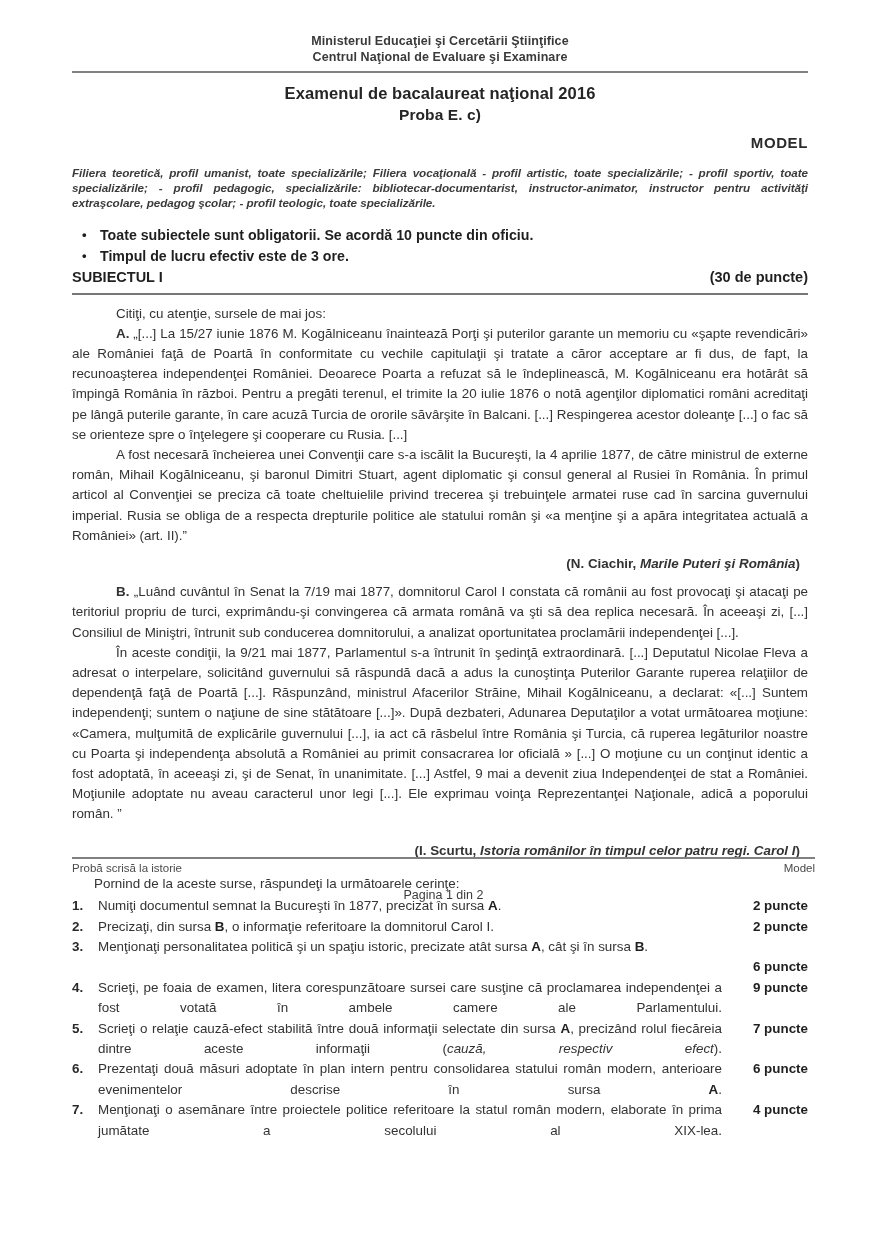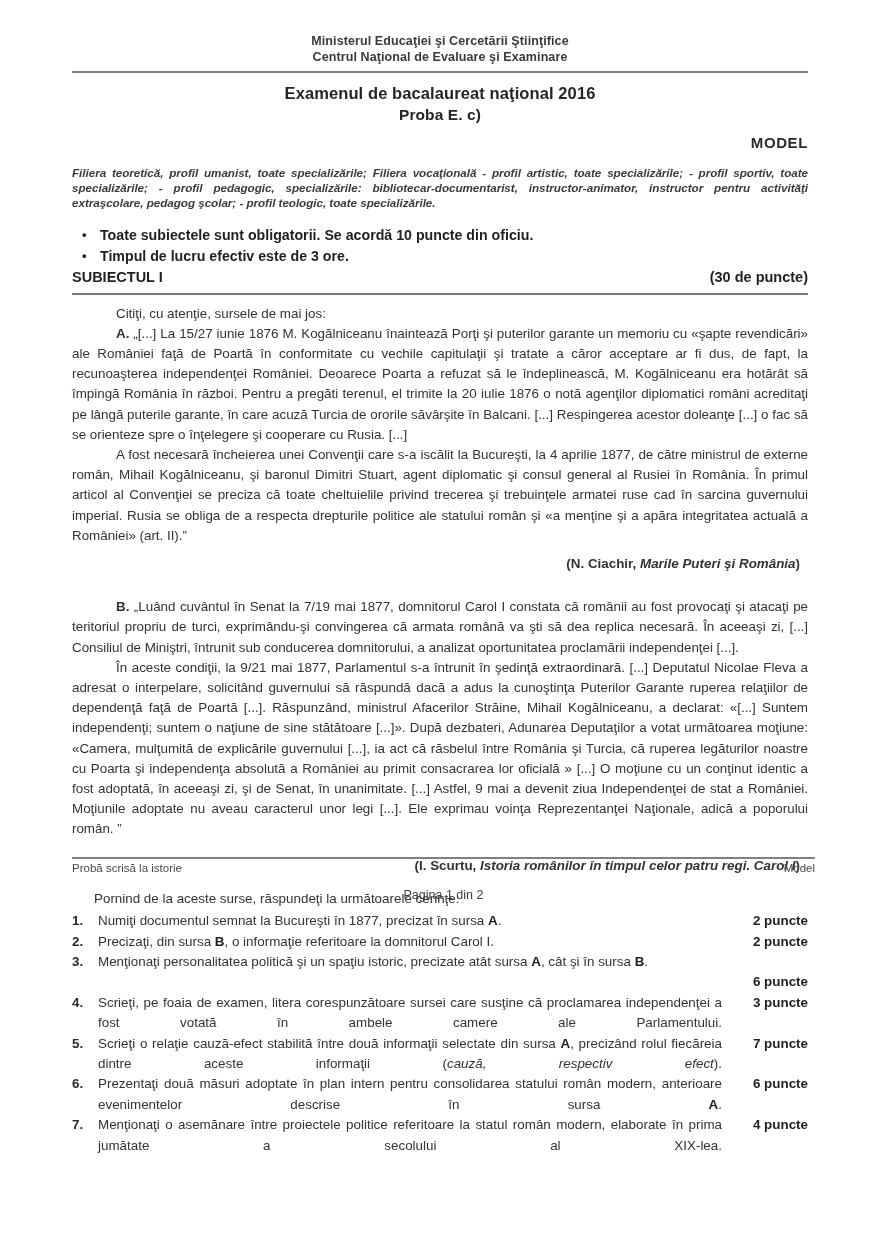--- a/index.html
+++ b/index.html
@@ -236,21 +236,21 @@
 
   <p class="para indent">
     <span class="src-letter">A.</span>
     <span>„[...] La 15/27 iunie 1876 M. Kogălniceanu înaintează Porţi şi puterilor garante un memoriu cu «şapte revendicări» ale României faţă de Poartă în conformitate cu vechile capitulaţii şi tratate a căror acceptare ar fi dus, de fapt, la recunoaşterea independenţei României. Deoarece Poarta a refuzat să le îndeplinească, M. Kogălniceanu era hotărât să împingă România în război. Pentru a pregăti terenul, el trimite la 20 iulie 1876 o notă agenţilor diplomatici români acreditaţi pe lângă puterile garante, în care acuză Turcia de ororile săvârşite în Balcani. [...] Respingerea acestor doleanţe [...] o fac să se orienteze spre o înţelegere şi cooperare cu Rusia. [...]</span>
   </p>
   <p class="para indent">A fost necesară încheierea unei Convenţii care s-a iscălit la Bucureşti, la 4 aprilie 1877, de către ministrul de externe român, Mihail Kogălniceanu, şi baronul Dimitri Stuart, agent diplomatic şi consul general al Rusiei în România. În primul articol al Convenţiei se preciza că toate cheltuielile privind trecerea şi trebuinţele armatei ruse cad în sarcina guvernului imperial. Rusia se obliga de a respecta drepturile politice ale statului român şi «a menţine şi a apăra integritatea actuală a României» (art. II).”</p>
   <p class="citation">
     <span>(N. Ciachir, </span><span class="work">Marile Puteri şi România</span><span>)</span>
   </p>
 
-  <p class="para indent" style="margin-top:23px;">
+  <p class="para indent" style="margin-top:8px;">
     <span class="src-letter">B.</span>
     <span>„Luând cuvântul în Senat la 7/19 mai 1877, domnitorul Carol I constata că românii au fost provocaţi şi atacaţi pe teritoriul propriu de turci, exprimându-şi convingerea că armata română va şti să dea replica necesară. În aceeaşi zi, [...] Consiliul de Miniştri, întrunit sub conducerea domnitorului, a analizat oportunitatea proclamării independenţei [...].</span>
   </p>
   <p class="para indent">În aceste condiţii, la 9/21 mai 1877, Parlamentul s-a întrunit în şedinţă extraordinară. [...] Deputatul Nicolae Fleva a adresat o interpelare, solicitând guvernului să răspundă dacă a adus la cunoştinţa Puterilor Garante ruperea relaţiilor de dependenţă faţă de Poartă [...]. Răspunzând, ministrul Afacerilor Străine, Mihail Kogălniceanu, a declarat: «[...] Suntem independenţi; suntem o naţiune de sine stătătoare [...]». După dezbateri, Adunarea Deputaţilor a votat următoarea moţiune: «Camera, mulţumită de explicările guvernului [...], ia act că răsbelul între România şi Turcia, că ruperea legăturilor noastre cu Poarta şi independenţa absolută a României au primit consacrarea lor oficială » [...] O moţiune cu un conţinut identic a fost adoptată, în aceeaşi zi, şi de Senat, în unanimitate. [...] Astfel, 9 mai a devenit ziua Independenţei de stat a României. Moţiunile adoptate nu aveau caracterul unor legi [...]. Ele exprimau voinţa Reprezentanţei Naţionale, adică a poporului român. ”</p>
   <p class="citation spaced">
     <span>(I. Scurtu, </span><span class="work">Istoria românilor în timpul celor patru regi. Carol I</span><span>)</span>
   </p>
 
   <p class="lead-in">Pornind de la aceste surse, răspundeţi la următoarele cerinţe:</p>
 
@@ -273,21 +273,21 @@
         <span class="num">3.</span>
         <div class="q-row">
           <span class="q-text">Menţionaţi personalitatea politică şi un spaţiu istoric, precizate atât sursa <b class="src">A</b>, cât şi în sursa <b class="src">B</b>.</span>
         </div>
         <div class="points own-line">6 puncte</div>
       </li>
       <li>
         <span class="num">4.</span>
         <div class="q-row">
           <span class="q-text justify-full">Scrieţi, pe foaia de examen, litera corespunzătoare sursei care susţine că proclamarea independenţei a fost votată în ambele camere ale Parlamentului.</span>
-          <span class="points">3 puncte</span>
+          <span class="points">9 puncte</span>
         </div>
       </li>
       <li>
         <span class="num">5.</span>
         <div class="q-row">
           <span class="q-text justify-full">Scrieţi o relaţie cauză-efect stabilită între două informaţii selectate din sursa <b class="src">A</b>, precizând rolul fiecăreia dintre aceste informaţii (<i class="em">cauză, respectiv efect</i>).</span>
           <span class="points">7 puncte</span>
         </div>
       </li>
       <li>

